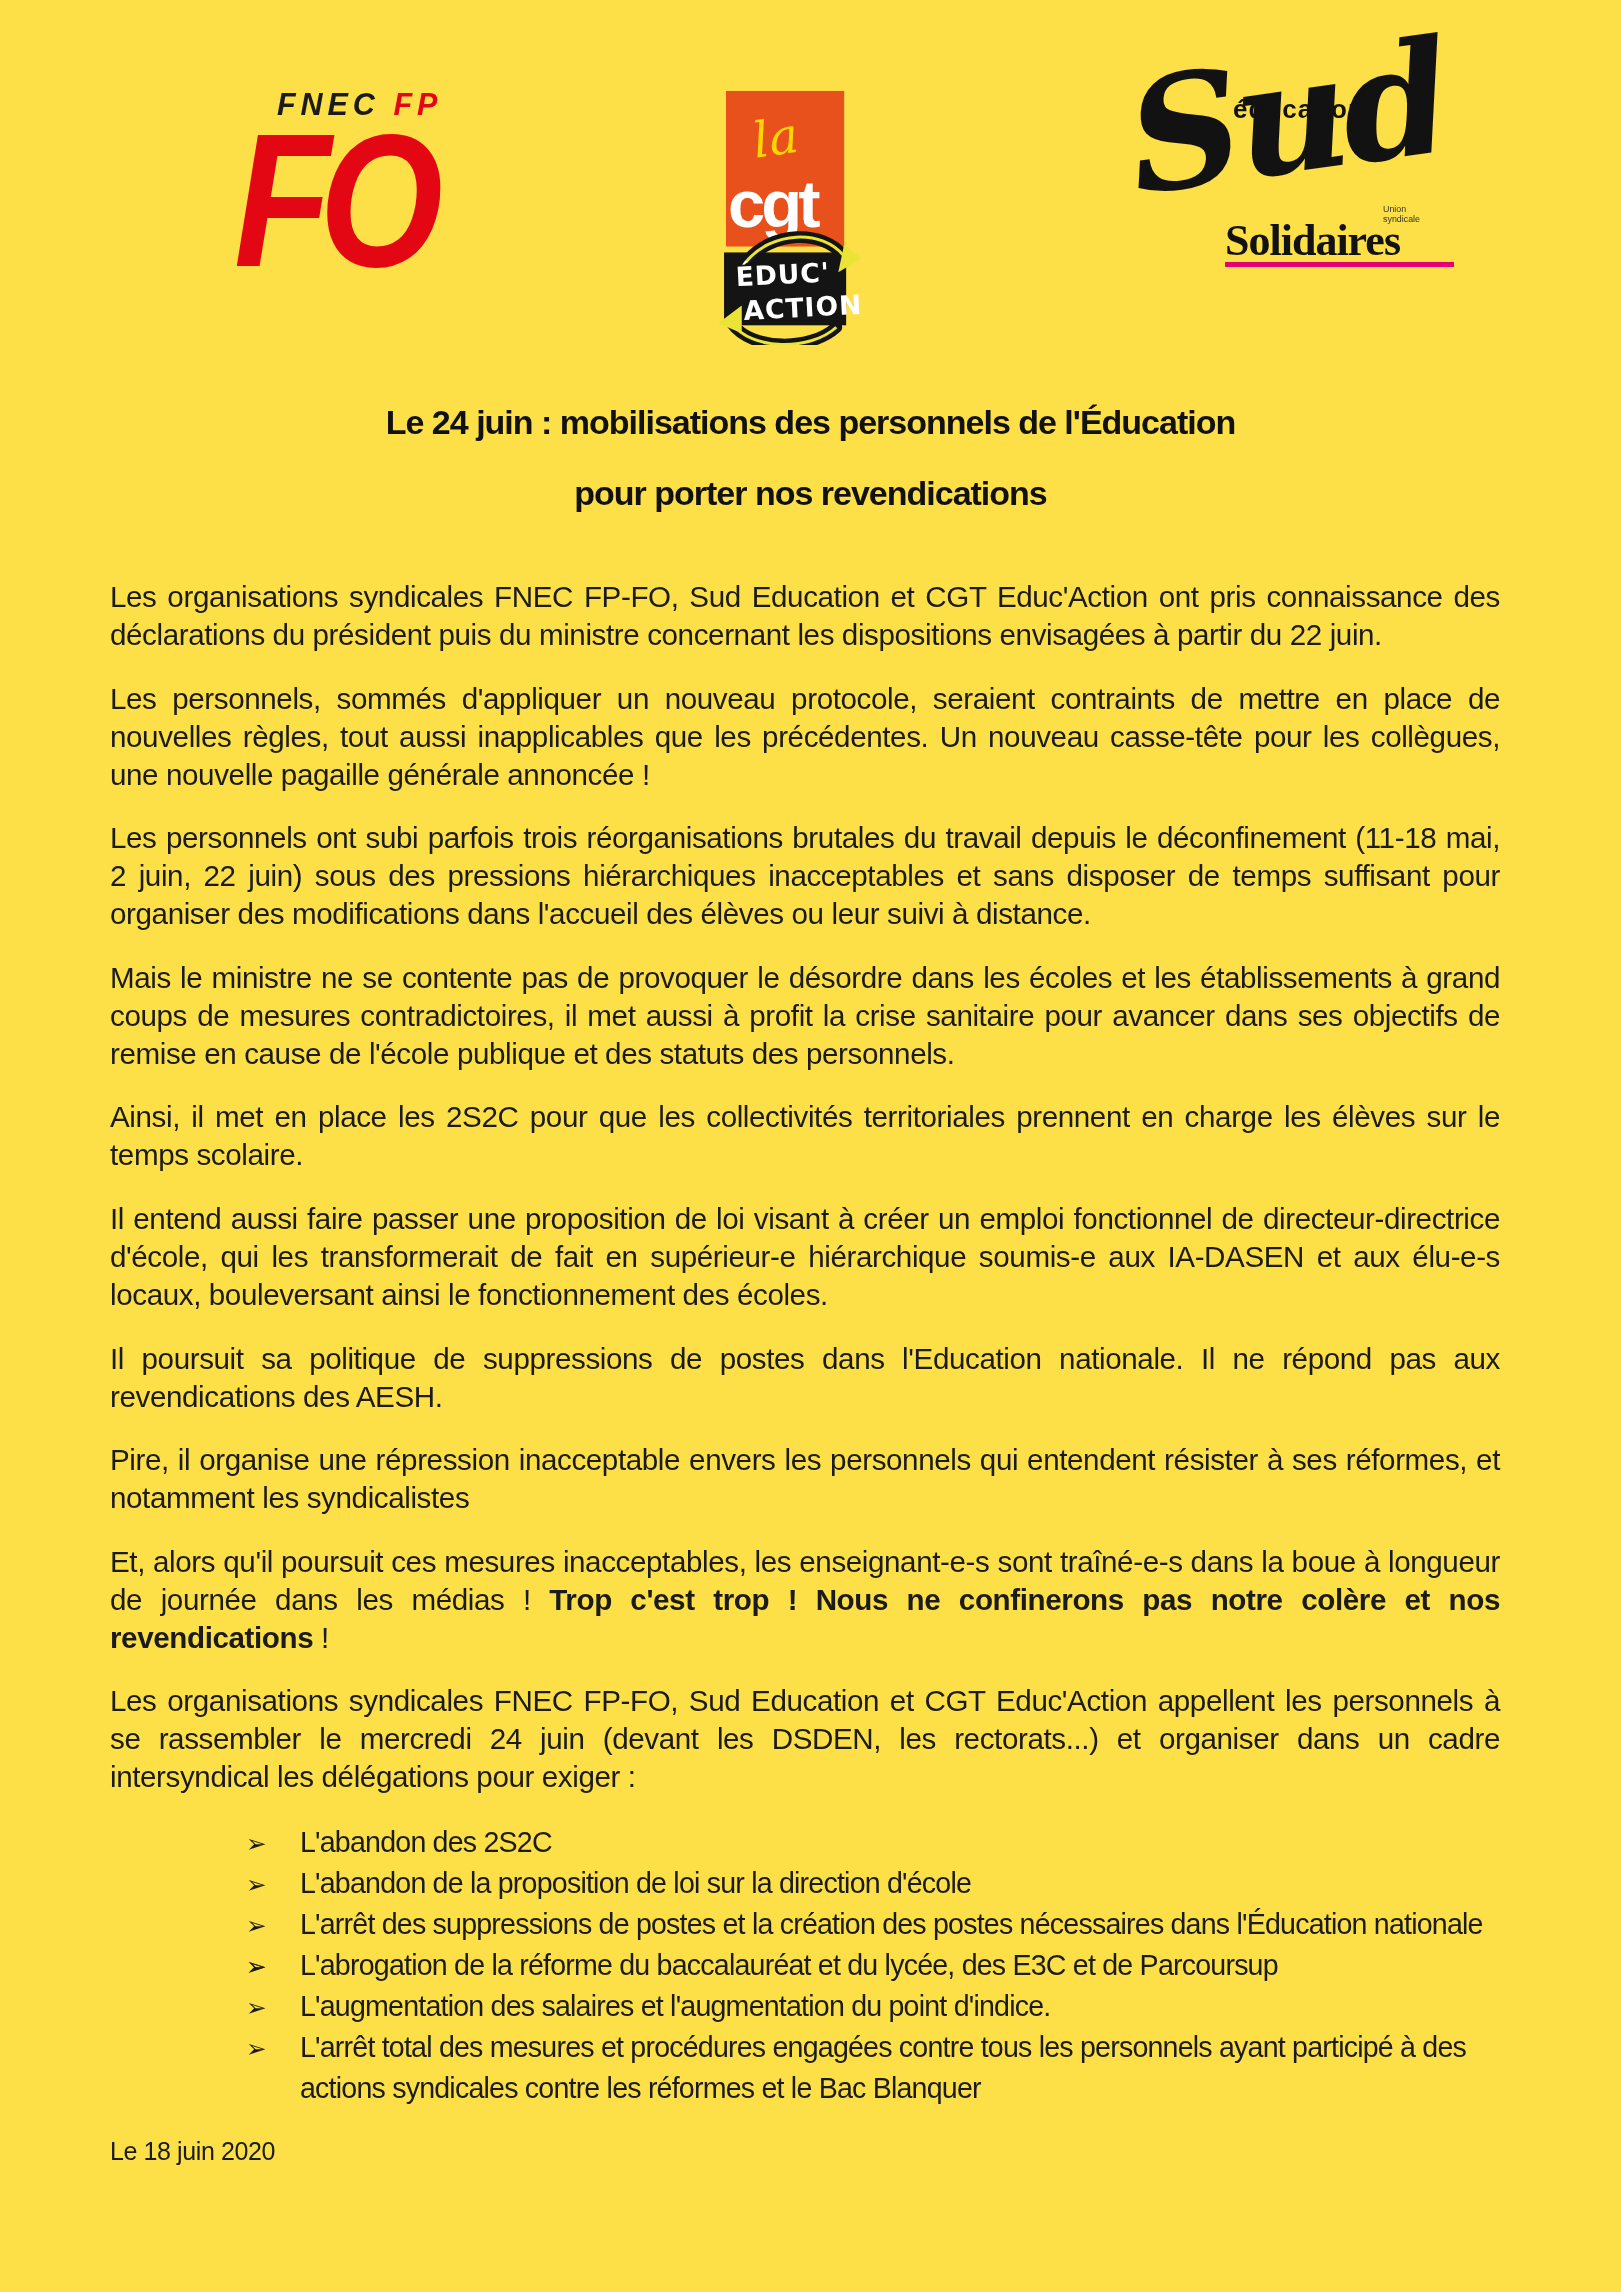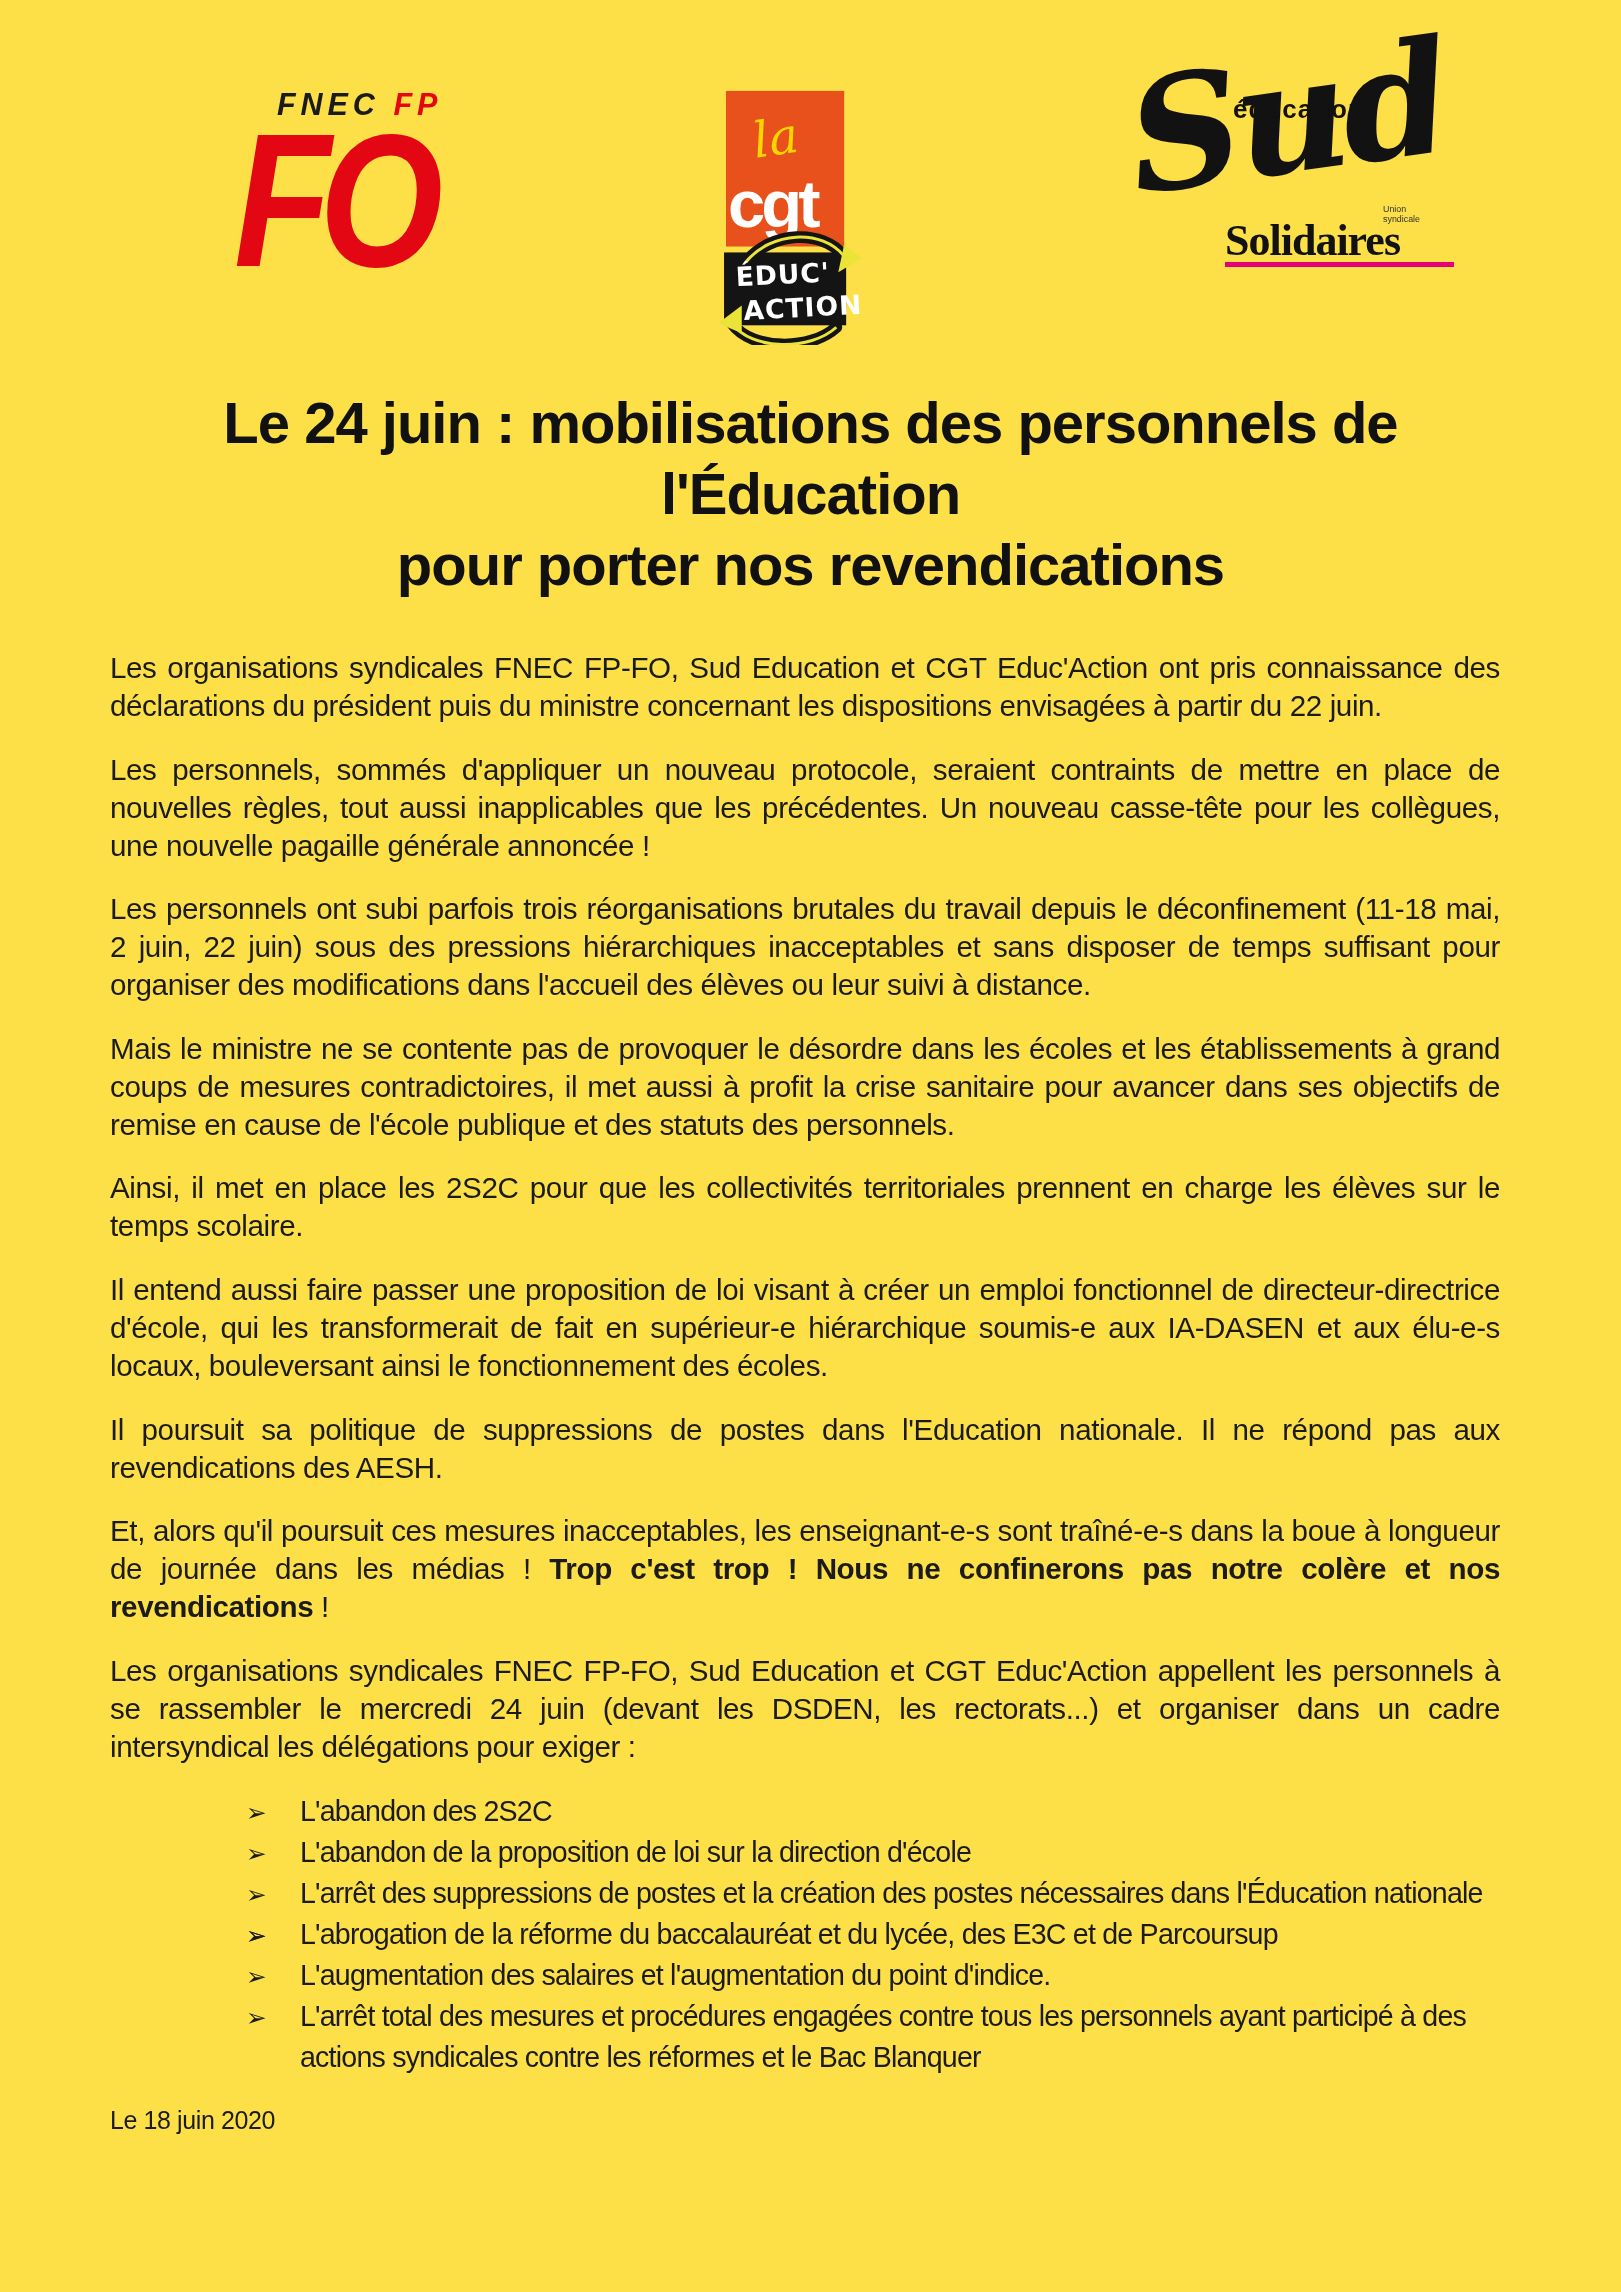--- a/index.html
+++ b/index.html
@@ -36,21 +36,21 @@
     font-size:156px;line-height:1;color:#121212;
     transform:rotate(-8deg);transform-origin:left top;letter-spacing:-5.9px;
   }
   .sud-tagline{position:absolute;left:260px;top:148px;font-size:8.9px;line-height:9.9px;color:#333;width:69px;}
   .sud-solidaires{position:absolute;left:102px;top:158px;font-family:"Liberation Serif",serif;font-weight:700;font-size:44px;color:#121212;letter-spacing:-1px;}
   .sud-bar{position:absolute;left:102px;top:205px;width:229px;height:4.9px;background:#e40077;}
   
   .title{
     margin:47px 110px 49px 110px;
     text-align:center;
-    font-size:58px;line-height:71px;font-weight:700;
+    font-size:34px;line-height:71px;font-weight:700;
     letter-spacing:-1px;color:#111111;
   }
   
   .content{padding:0 121px 0 110px;}
   .content p{
     margin:0 0 25.6px 0;
     font-size:29.6px;line-height:38px;
     letter-spacing:-0.4px;
     text-align:justify;
   }
@@ -119,20 +119,21 @@
   </h1>
 
   <div class="content">
     <p>Les organisations syndicales FNEC FP-FO, Sud Education et CGT Educ'Action ont pris connaissance des déclarations du président puis du ministre concernant les dispositions envisagées à partir du 22 juin.</p>
     <p>Les personnels, sommés d'appliquer un nouveau protocole, seraient contraints de mettre en place de nouvelles règles, tout aussi inapplicables que les précédentes. Un nouveau casse-tête pour les collègues, une nouvelle pagaille générale annoncée !</p>
     <p>Les personnels ont subi parfois trois réorganisations brutales du travail depuis le déconfinement (11-18 mai, 2 juin, 22 juin) sous des pressions hiérarchiques inacceptables et sans disposer de temps suffisant pour organiser des modifications dans l'accueil des élèves ou leur suivi à distance.</p>
     <p>Mais le ministre ne se contente pas de provoquer le désordre dans les écoles et les établissements à grand coups de mesures contradictoires, il met aussi à profit la crise sanitaire pour avancer dans ses objectifs de remise en cause de l'école publique et des statuts des personnels.</p>
     <p>Ainsi, il met en place les 2S2C pour que les collectivités territoriales prennent en charge les élèves sur le temps scolaire.</p>
     <p>Il entend aussi faire passer une proposition de loi visant à créer un emploi fonctionnel de directeur-directrice d'école, qui les transformerait de fait en supérieur-e hiérarchique soumis-e aux IA-DASEN et aux élu-e-s locaux, bouleversant ainsi le fonctionnement des écoles.</p>
     <p>Il poursuit sa politique de suppressions de postes dans l'Education nationale. Il ne répond pas aux revendications des AESH.</p>
+    <p>Pire, il organise une répression inacceptable envers les personnels qui entendent résister à ses réformes, et notamment les syndicalistes</p>
     <p>
       <span>Et, alors qu'il poursuit ces mesures inacceptables, les enseignant-e-s sont traîné-e-s dans la boue à longueur de journée dans les médias ! </span><strong>Trop c'est trop ! Nous ne confinerons pas notre colère et nos revendications</strong><span> !</span>
     </p>
     <p>Les organisations syndicales FNEC FP-FO, Sud Education et CGT Educ'Action appellent les personnels à se rassembler le mercredi 24 juin (devant les DSDEN, les rectorats...) et organiser dans un cadre intersyndical les délégations pour exiger :</p>
 
     <ul class="demands">
       <li><span class="blt">➢</span><span>L'abandon des 2S2C</span></li>
       <li><span class="blt">➢</span><span>L'abandon de la proposition de loi sur la direction d'école</span></li>
       <li><span class="blt">➢</span><span>L'arrêt des suppressions de postes et la création des postes nécessaires dans l'Éducation nationale</span></li>
       <li><span class="blt">➢</span></li>

